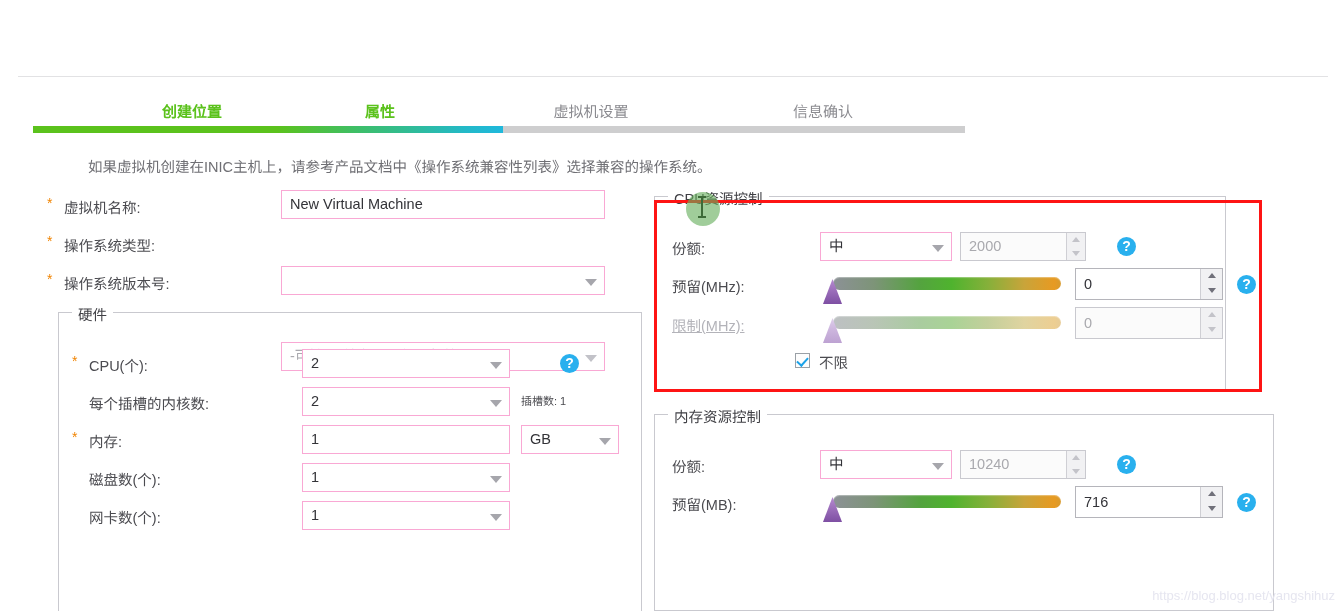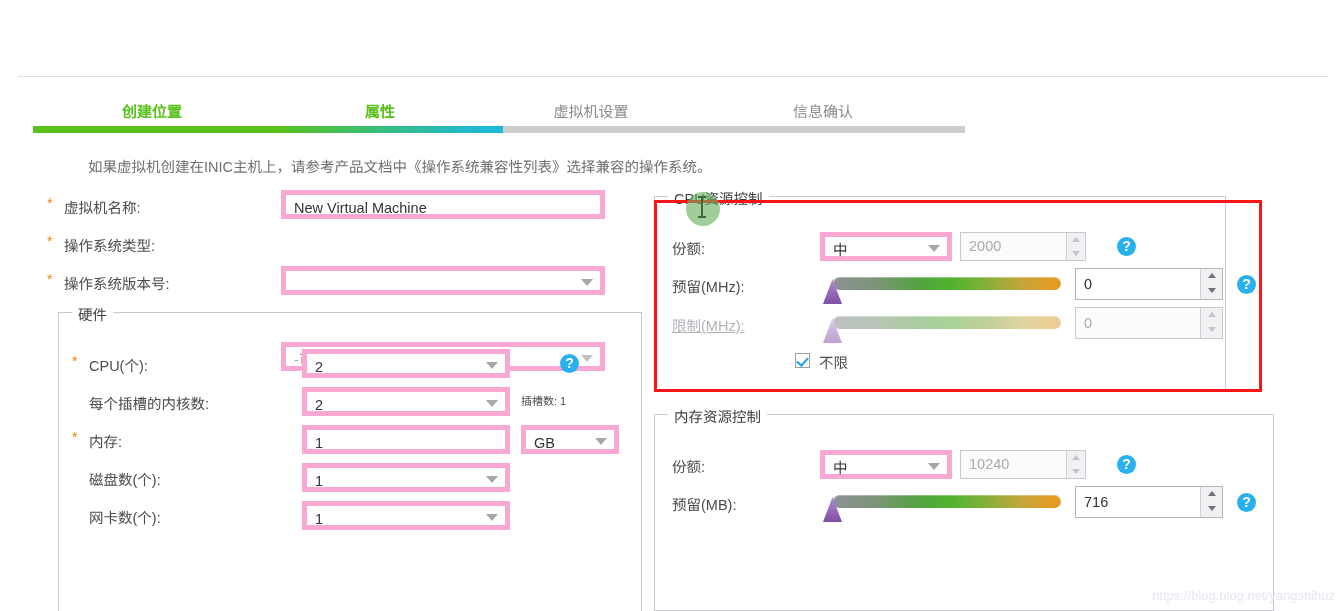--- a/index.html
+++ b/index.html
@@ -44,21 +44,21 @@
     height: 24px;
   }
   .step-label {
     position: absolute;
     top: 0;
     font-size: 15px;
     white-space: nowrap;
     text-align: center;
     cursor: pointer;
   }
-  .step-label.done   { color: #5bc21c; font-weight: bold; }
+  .step-label.done   { color: #5bc21c; font-weight: bold; text-align: right; }
   .step-label.active { color: #5bc21c; font-weight: bold; }
   .step-label.todo   { color: #8b8b90; }
   .step-s0 { left: 49px;  width: 140px; }
   .step-s1 { left: 292px; width: 110px; }
   .step-s2 { left: 488px; width: 140px; }
   .step-s3 { left: 720px; width: 140px; }
 
   .progress-track {
     position: absolute;
     left: 0; top: 26px;
@@ -100,21 +100,21 @@
     position: absolute;
     left: 24px; top: 6px;
     font-size: 14.5px;
     color: #4b4b50;
     white-space: nowrap;
   }
 
   .txt, .sel {
     position: absolute;
     height: 29px;
-    border: 5px solid #f9a8d4;
+    border: 1px solid #f9a8d4;
     background: #ffffff;
     font-size: 14.5px;
     color: #333338;
     padding: 0 8px;
     line-height: 27px;
     font-family: "Liberation Sans", "DejaVu Sans", sans-serif;
   }
   .sel { padding-right: 26px; }
   .sel .caret {
     position: absolute;

